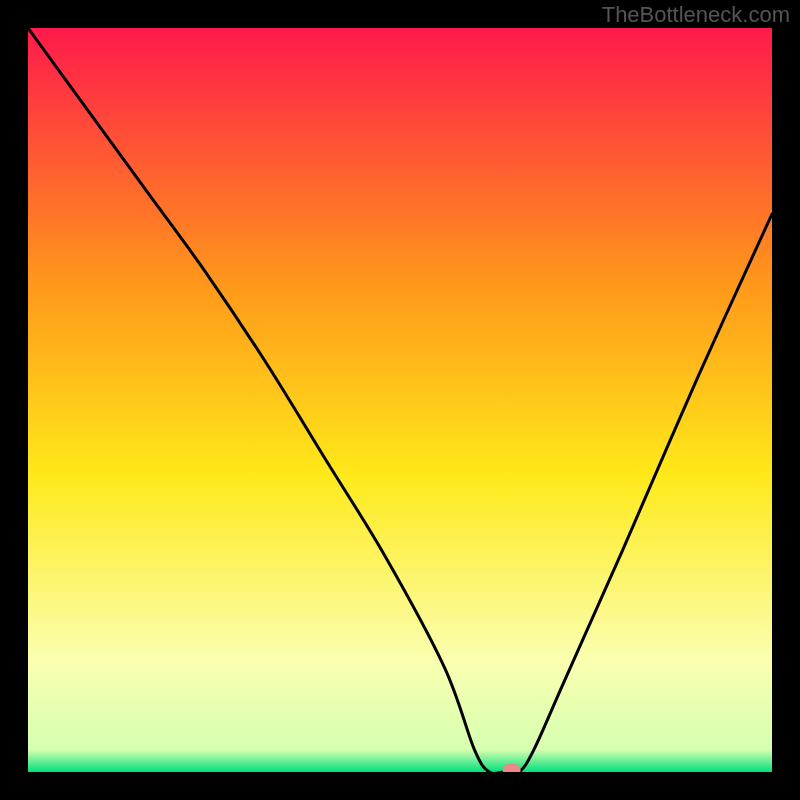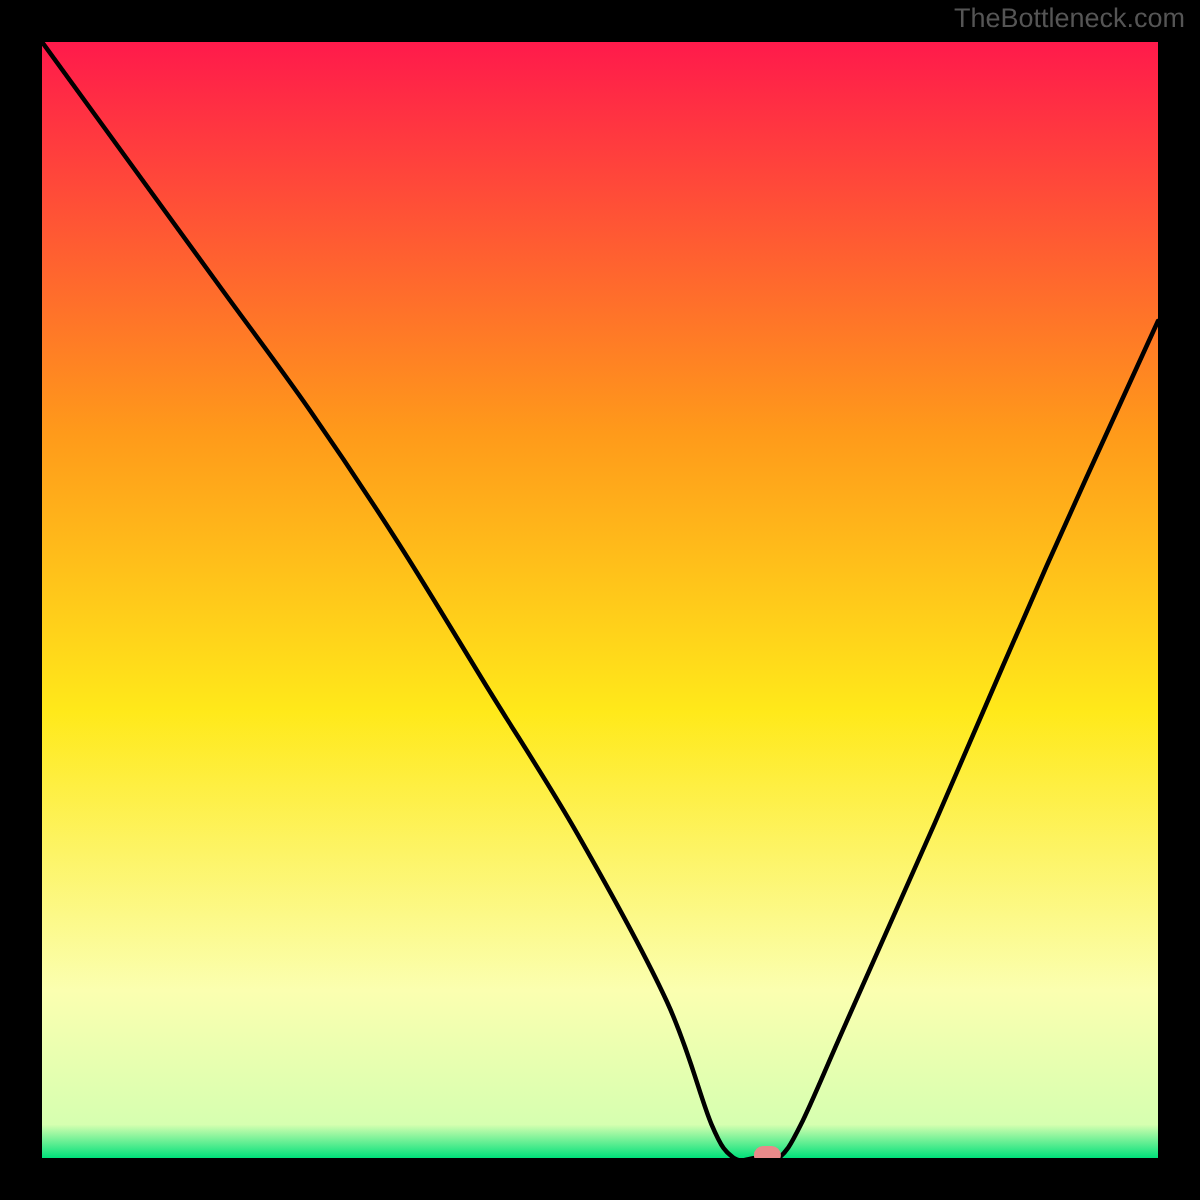--- a/index.html
+++ b/index.html
@@ -14,21 +14,21 @@
   .frame {
     position: relative;
     width: 800px;
     height: 800px;
   }
   .watermark {
     position: absolute;
     top: 2px;
     right: 10px;
     color: #555;
-    font-size: 18px;
+    font-size: 22px;
     font-weight: 500;
     z-index: 4;
     user-select: none;
   }
   svg {
     position: absolute;
     top: 0;
     left: 0;
   }
 </style>

